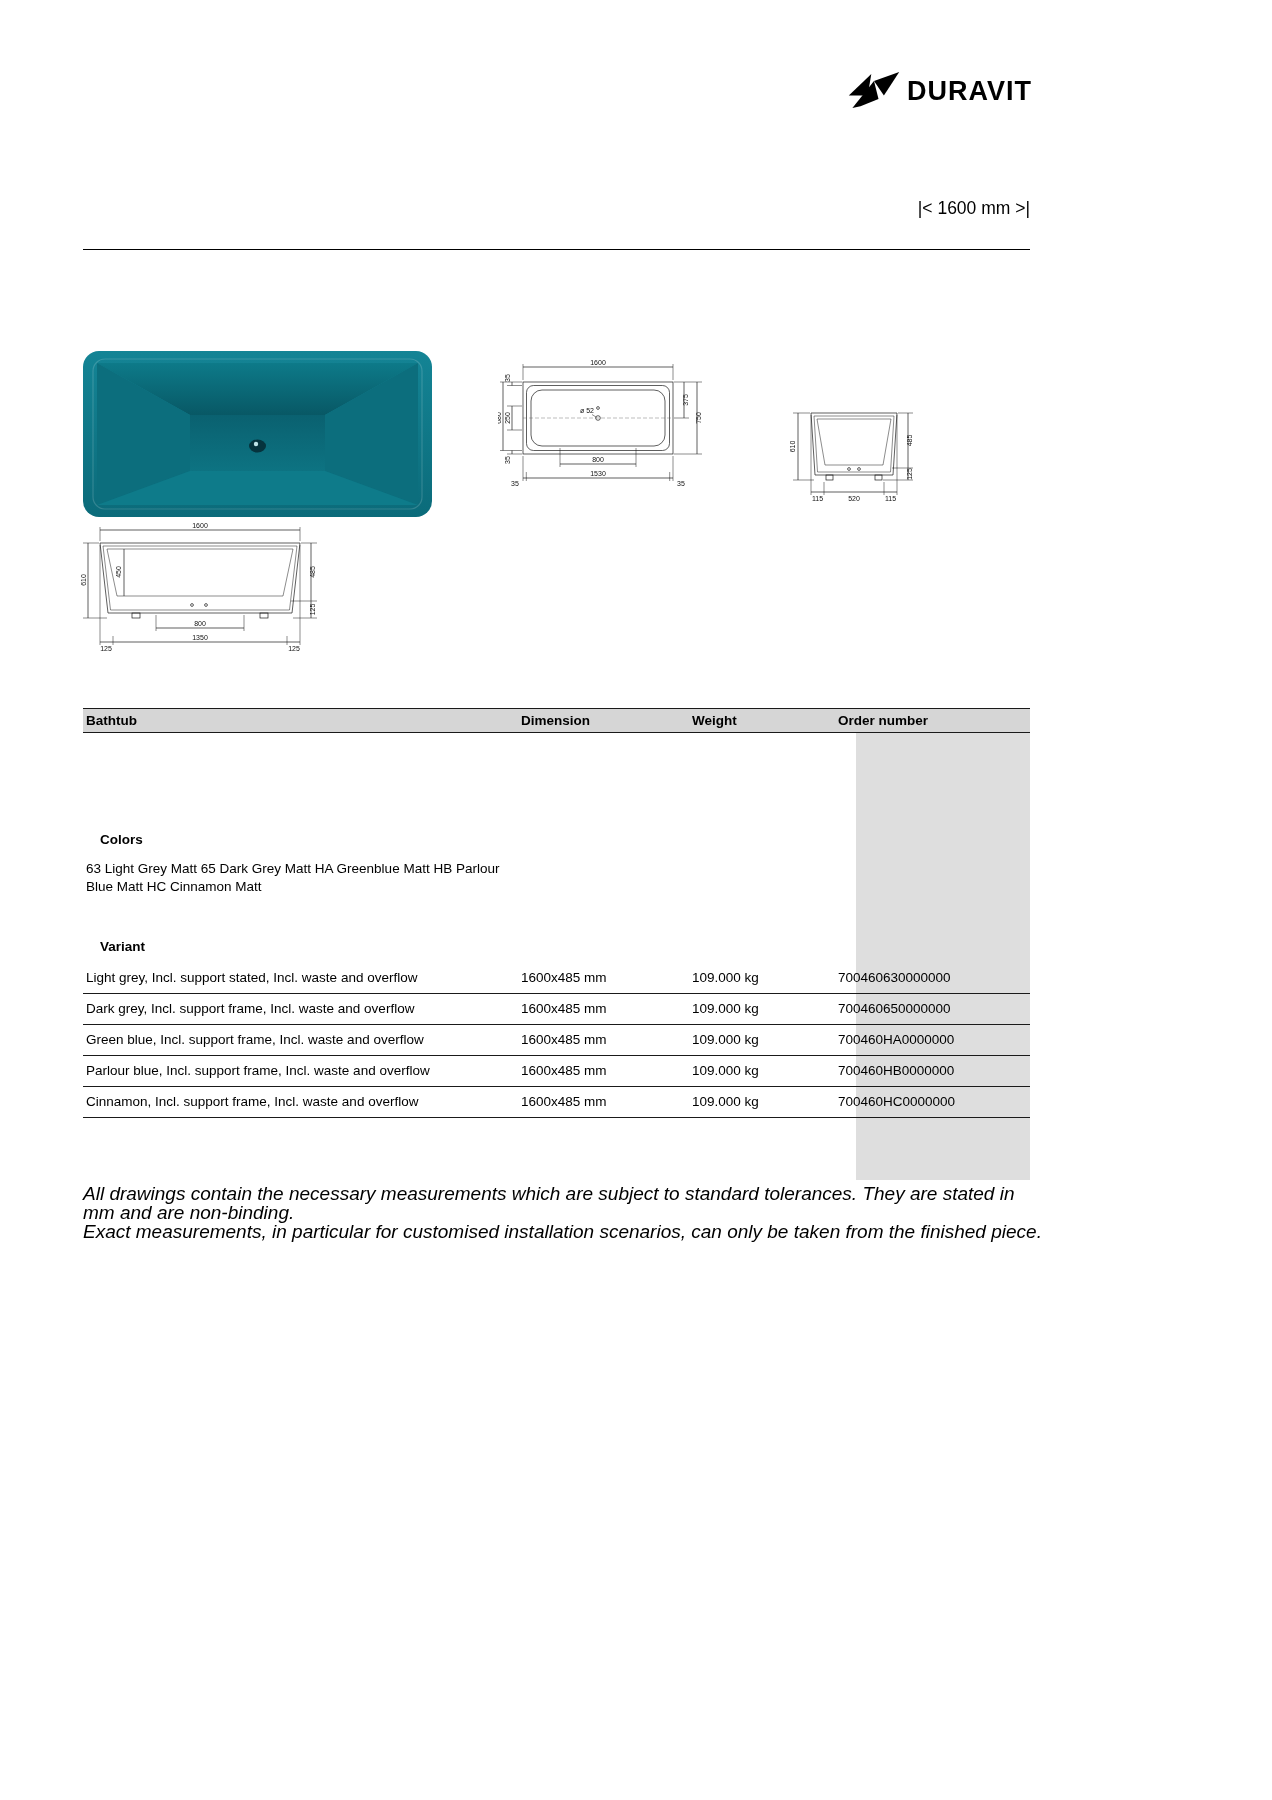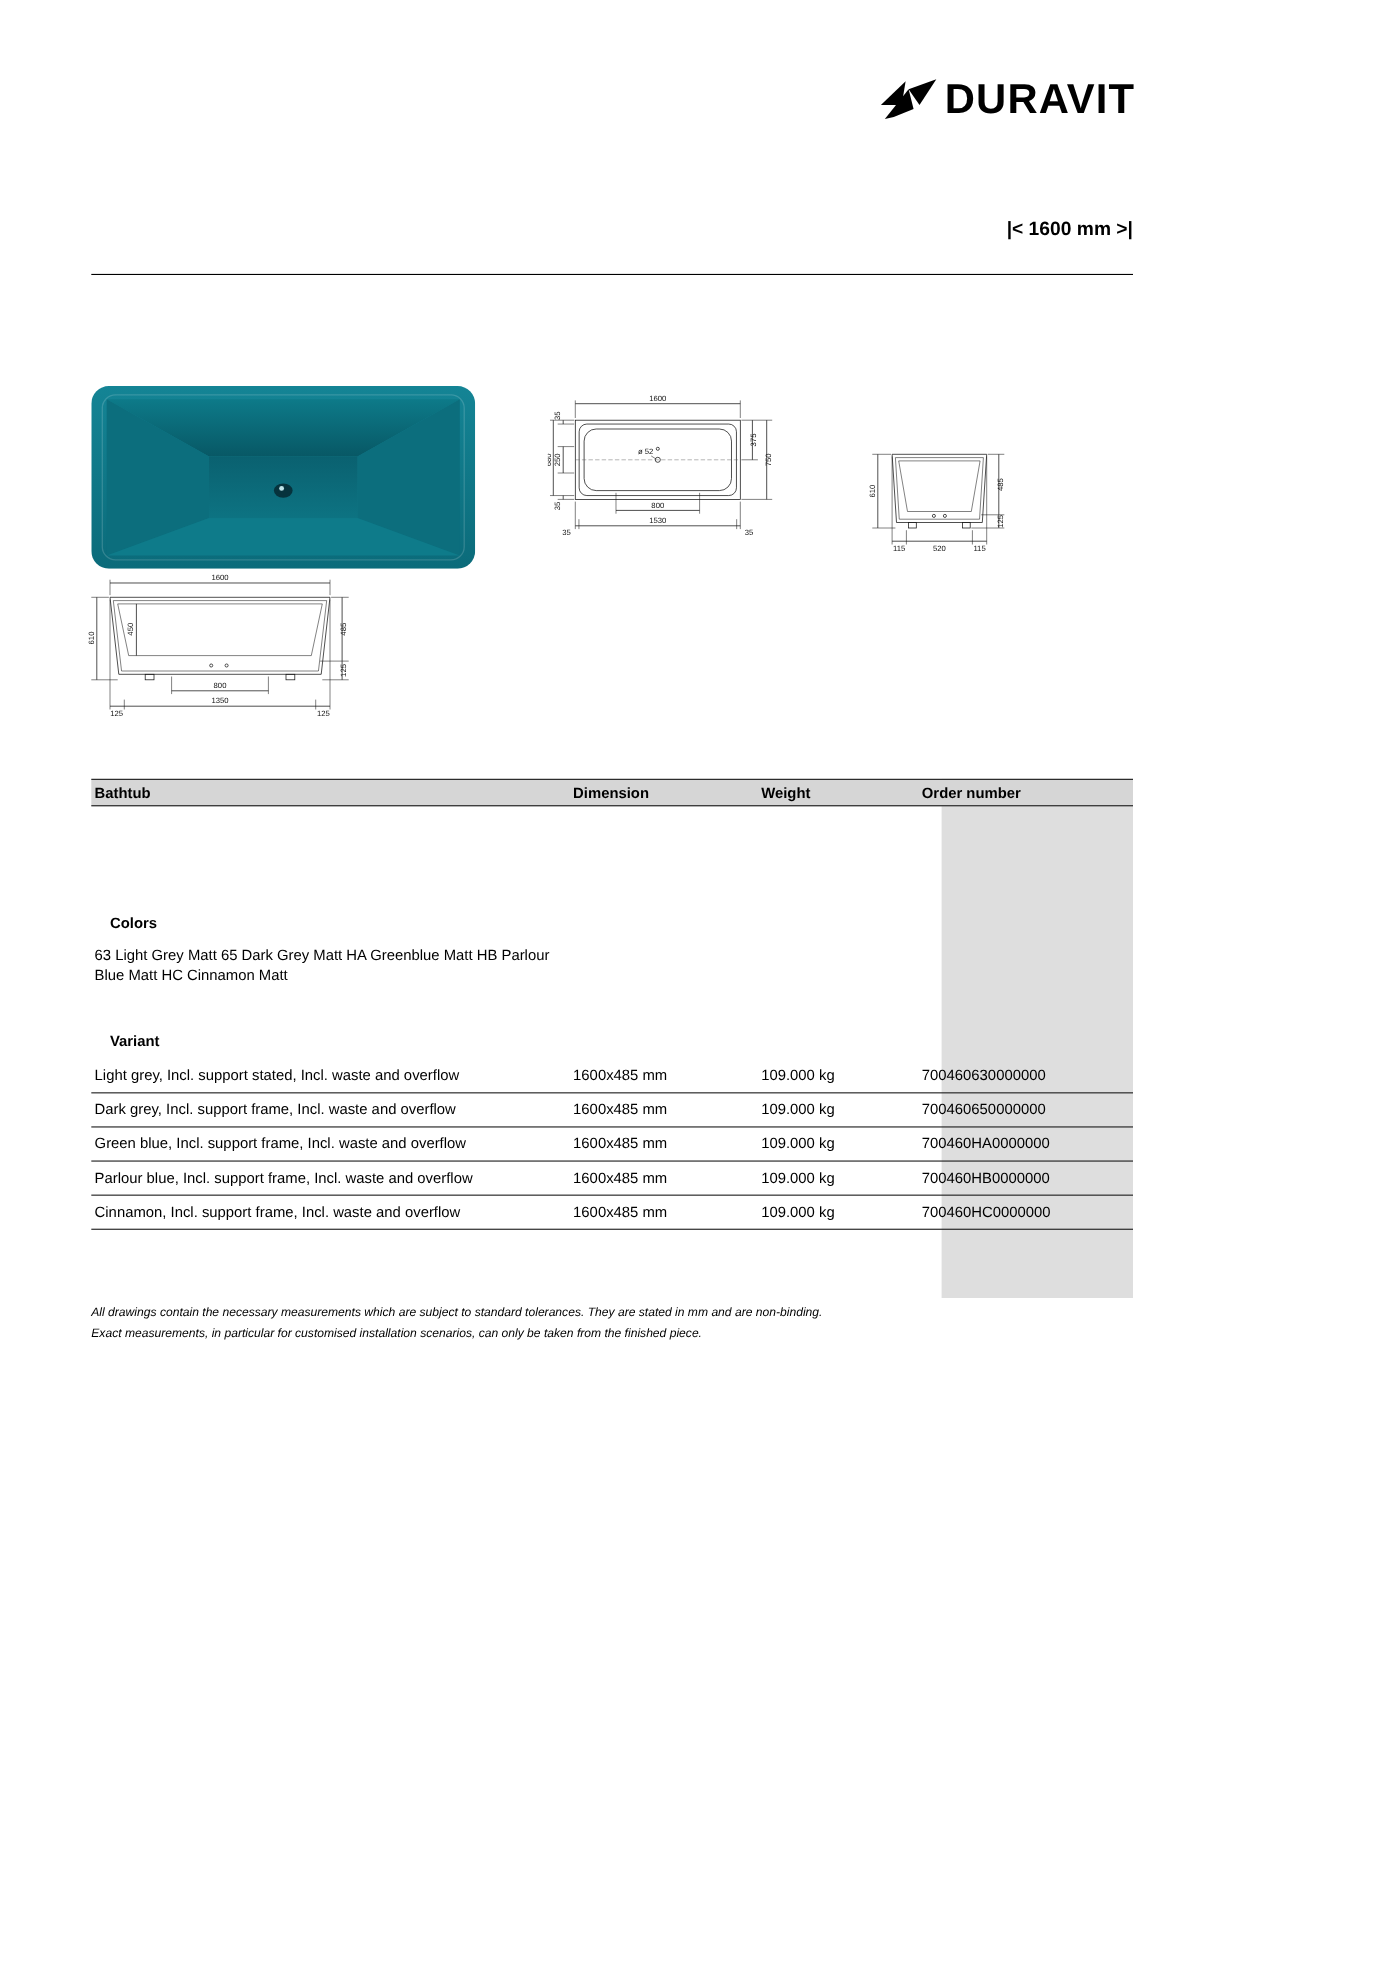--- a/index.html
+++ b/index.html
@@ -3,25 +3,25 @@
 <meta charset="utf-8">
 <style>
   html,body { margin:0; padding:0; background:#888; }
   .page {
     position:relative; width:1272px; height:1800px; background:#ffffff;
     margin:0 auto; overflow:hidden;
     font-family:"Liberation Sans","DejaVu Sans",sans-serif; color:#000;
   }
   
   .logo { position:absolute; top:70px; right:240px; display:flex; align-items:center; gap:6px; }
-  .logo-text { font-size:38px; font-weight:800; letter-spacing:1px; line-height:1; }
+  .logo-text { font-size:27px; font-weight:800; letter-spacing:1px; line-height:1; }
   
   .title { position:absolute; left:83px; top:196px; width:720px; font-size:17.5px; font-weight:bold; line-height:26px; letter-spacing:.2px; }
   .title .codes { margin-left:14px; }
-  .width-tag { position:absolute; left:83px; top:198px; width:947px; text-align:right; font-size:17.5px; font-weight:bold; }
+  .width-tag { position:absolute; left:83px; top:198px; width:947px; text-align:right; font-size:17.5px; font-weight:normal; }
   .title-rule { position:absolute; left:83px; top:249px; width:947px; border-top:1.5px solid #000; }
   
   .render-svg { position:absolute; left:83px; top:351px; }
   .tv-svg { position:absolute; left:498px; top:352px; }
   .sv-svg { position:absolute; left:786px; top:395px; }
   .fv-svg { position:absolute; left:80px; top:518px; }
   .draw line, .draw rect, .draw path, .draw circle { stroke:#1a1a1a; stroke-width:.7; fill:none; }
   .draw .thin { stroke-width:.5; }
   .draw .dash { stroke-dasharray:4 2; stroke:#555; stroke-width:.4; }
   .draw text { fill:#111; font-size:7px; stroke:none; font-family:"Liberation Sans","DejaVu Sans",sans-serif; }
@@ -34,21 +34,21 @@
   .c1 { left:3px; } .c2 { left:438px; } .c3 { left:609px; } .c4 { left:755px; }
   .desc { position:absolute; left:3px; top:31px; width:400px; line-height:17.5px; }
   .sec-label { position:absolute; left:3px; font-weight:bold;margin-left:14px; }
   .colors-label { top:124px; }
   .colors-text { position:absolute; left:3px; top:152px; width:420px; line-height:17.5px; }
   .variant-label { top:231px; }
   .vrows { position:absolute; left:0; top:255px; width:947px; }
   .vrow { position:relative; height:30px; border-bottom:1px solid #1a1a1a; }
   .vrow .vc { position:absolute; top:7px; }
   
-  .footer { position:absolute; left:83px; top:1184px; width:960px; font-size:11px; font-style:italic; line-height:19px; }
+  .footer { position:absolute; left:83px; top:1184px; width:960px; font-size:19px; font-style:italic; line-height:19px; }
 </style>
 </head>
 <body>
 
 <div class="page">
 
   <div class="logo">
     <svg width="54" height="42" viewBox="0 0 60 46">
       <polygon points="2,28 27,4 23,28" fill="#000"></polygon>
       <polygon points="6,42 30,12 35,32 15,40" fill="#000"></polygon>

